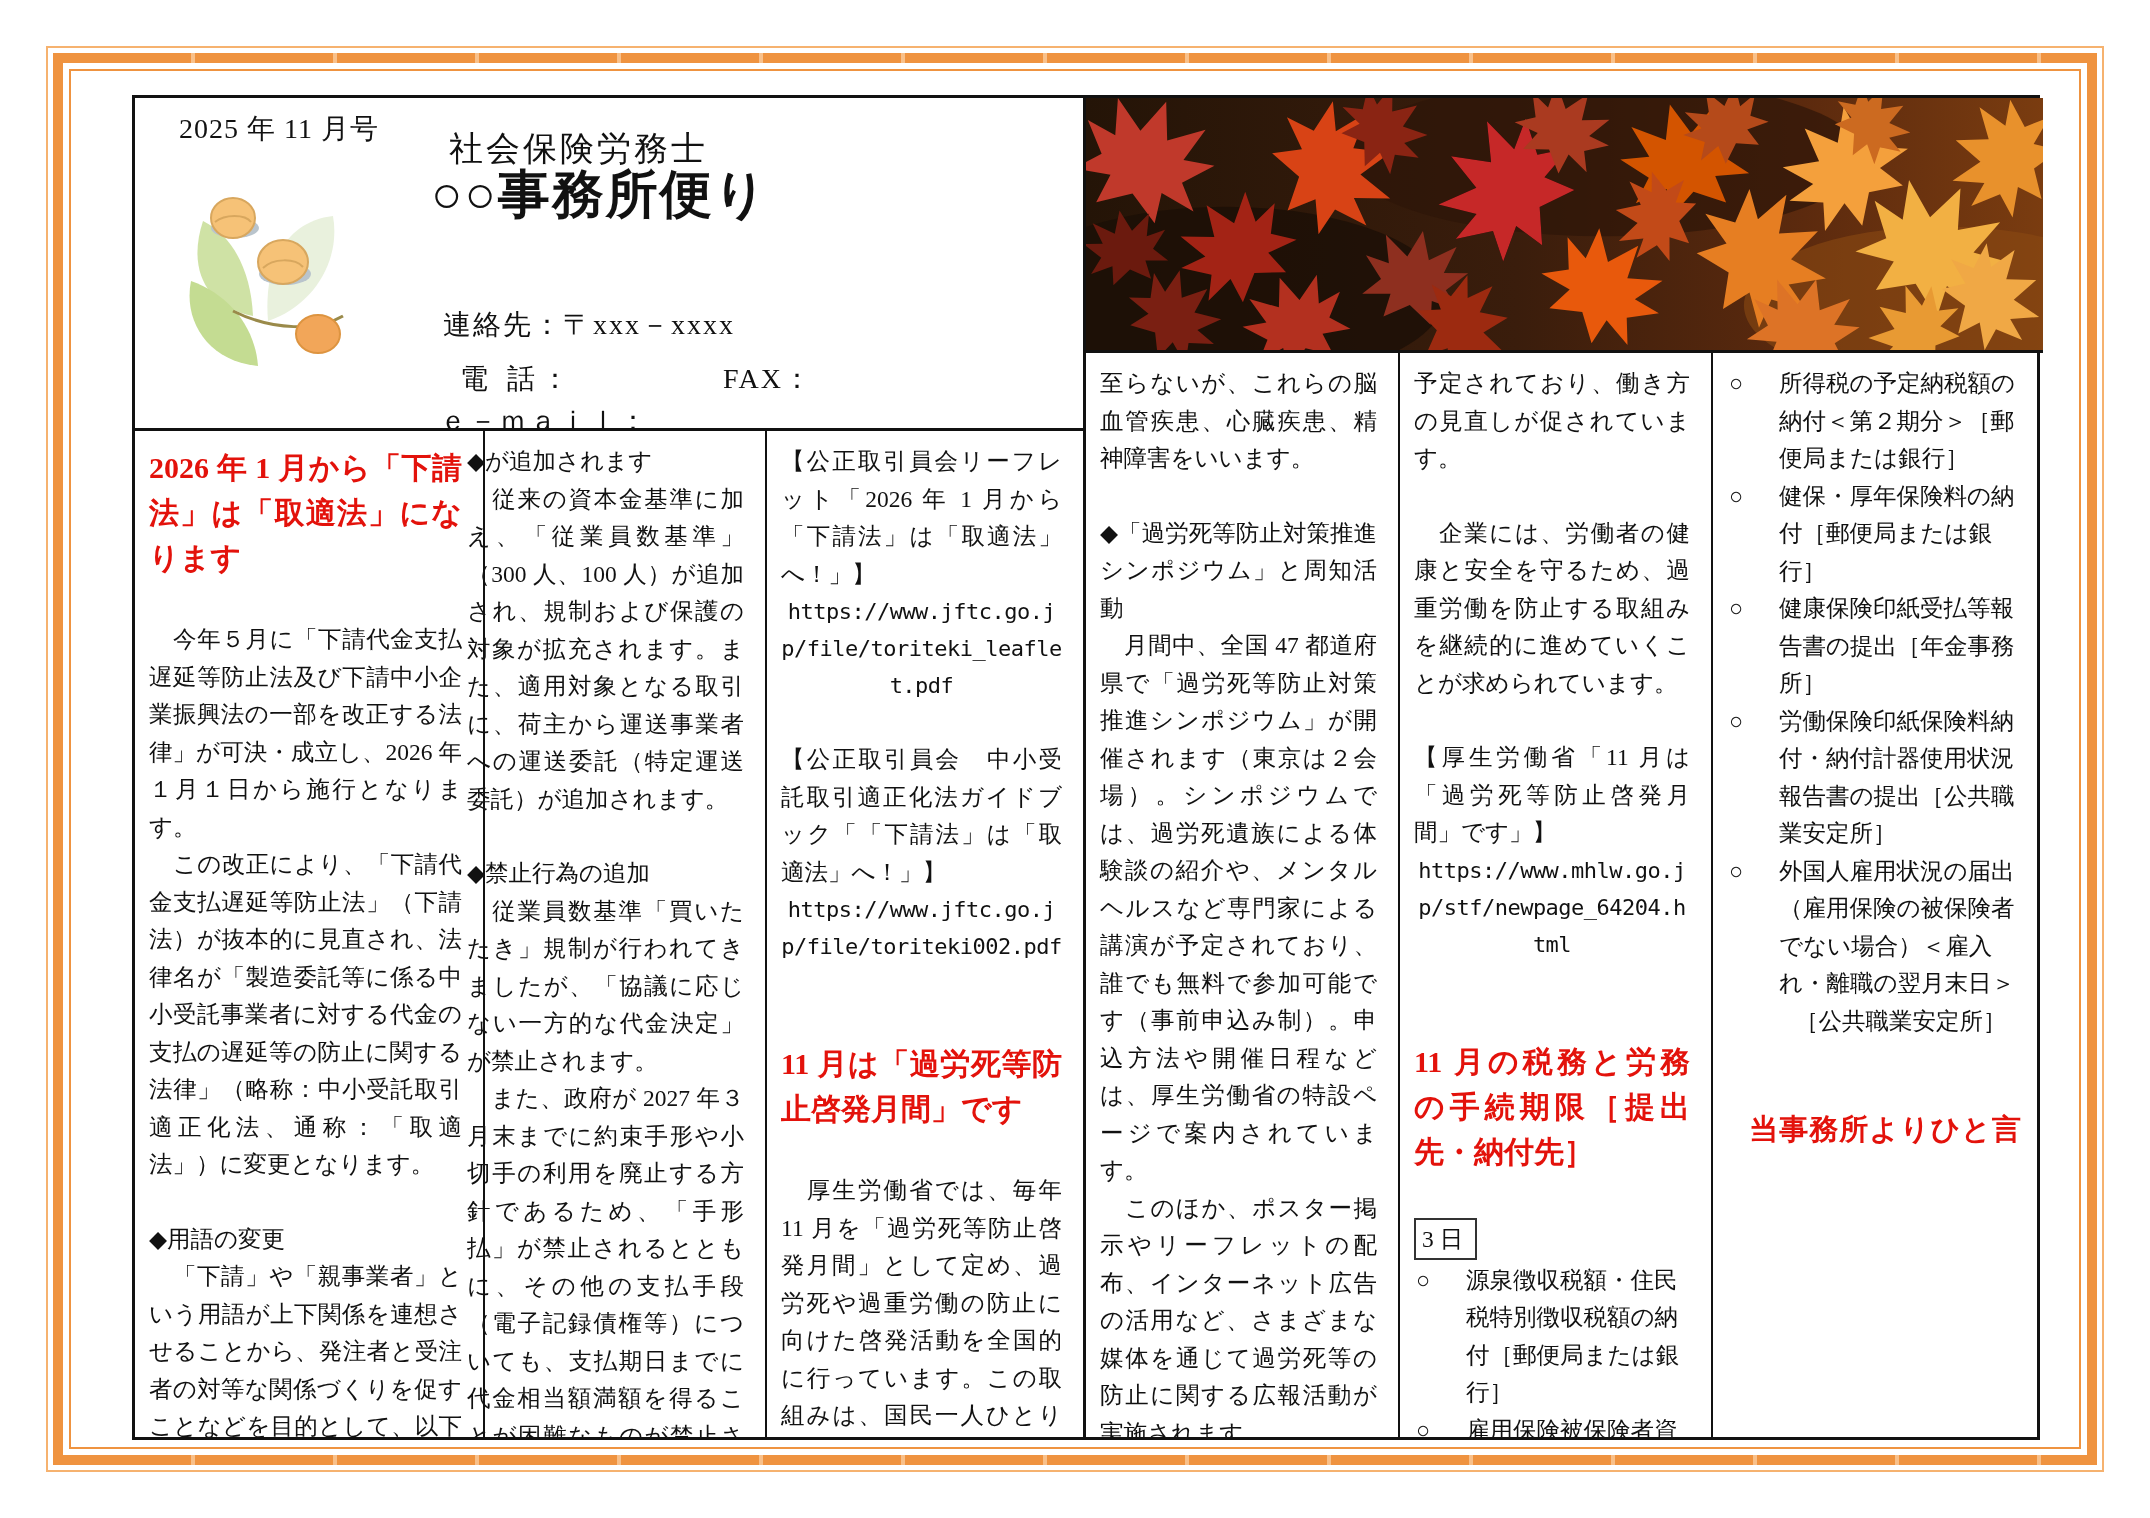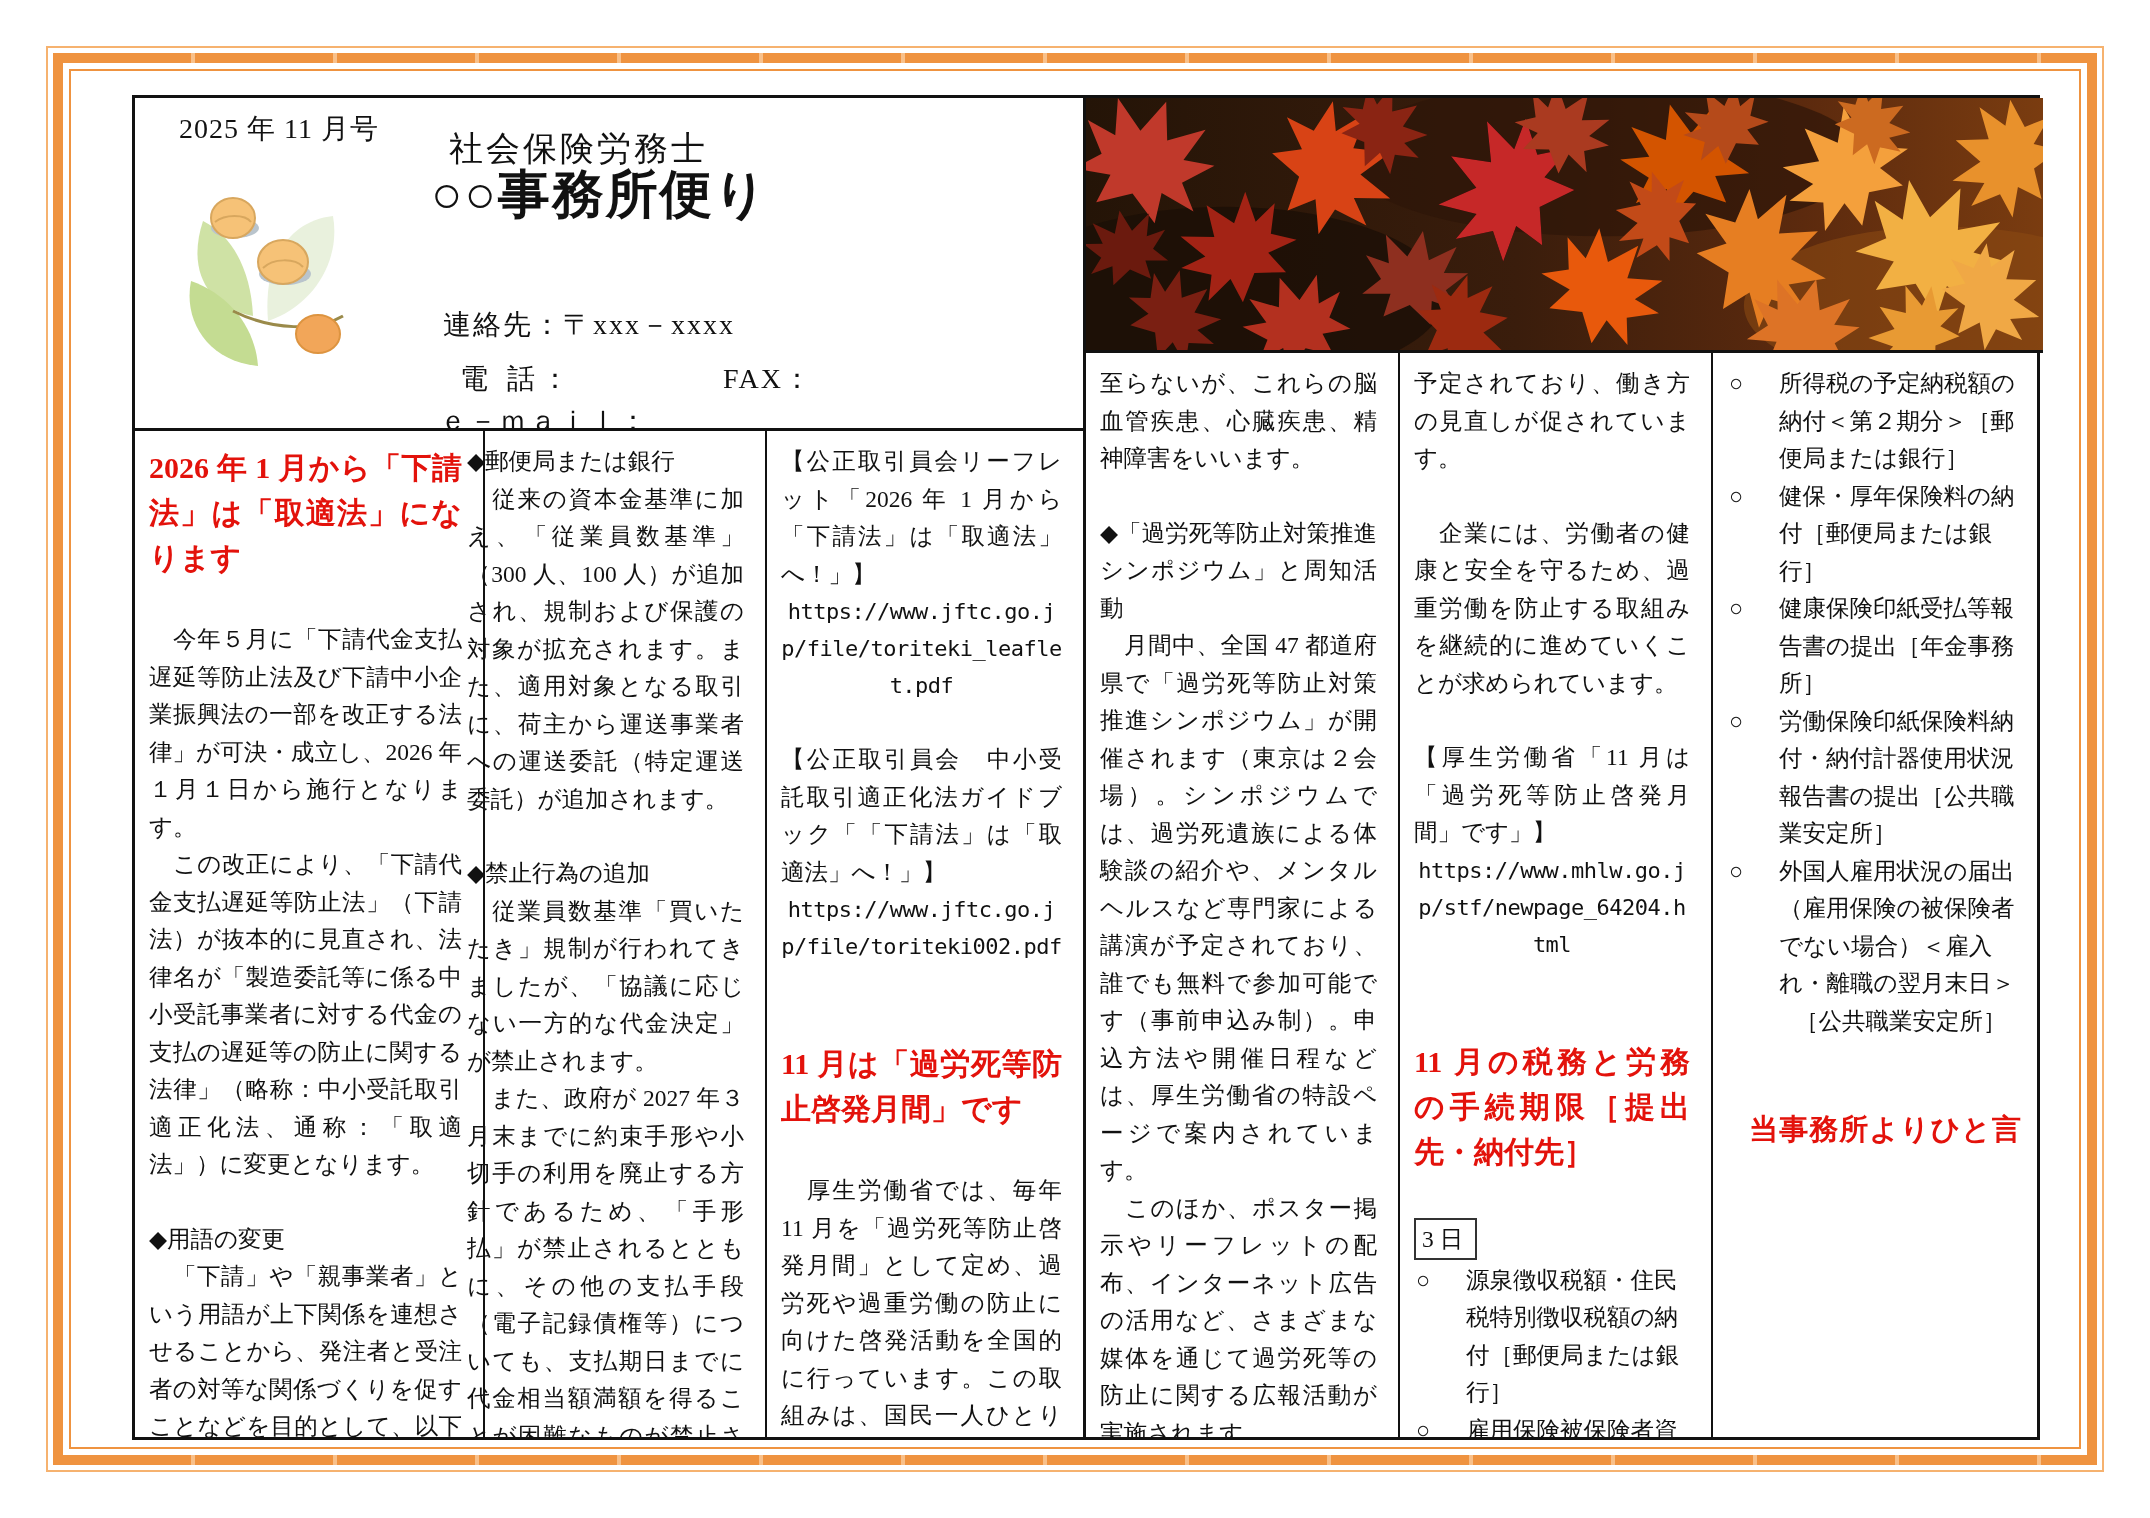--- a/index.html
+++ b/index.html
@@ -133,21 +133,21 @@
   <div class="col c1">
       <div class="blk b-h-red">2026 年 1 月から「下請法」は「取適法」になります</div>
       <div class="blk b-spacer"></div>
       <div class="blk b-para">　今年５月に「下請代金支払遅延等防止法及び下請中小企業振興法の一部を改正する法律」が可決・成立し、2026 年１月１日から施行となります。</div>
       <div class="blk b-para">　この改正により、「下請代金支払遅延等防止法」（下請法）が抜本的に見直され、法律名が「製造委託等に係る中小受託事業者に対する代金の支払の遅延等の防止に関する法律」（略称：中小受託取引適正化法、通称：「取適法」）に変更となります。</div>
       <div class="blk b-spacer"></div>
       <div class="blk b-para">◆用語の変更</div>
       <div class="blk b-para">　「下請」や「親事業者」という用語が上下関係を連想させることから、発注者と受注者の対等な関係づくりを促すことなどを目的として、以下の用語が変更となります。</div>
     </div>
   <div class="col c2">
-      <div class="blk b-para">◆郵便局または銀行</div>
+      <div class="blk b-para">◆が追加されます</div>
       <div class="blk b-para">　従来の資本金基準に加え、「従業員数基準」（300 人、100 人）が追加され、規制および保護の対象が拡充されます。また、適用対象となる取引に、荷主から運送事業者への運送委託（特定運送委託）が追加されます。</div>
       <div class="blk b-spacer"></div>
       <div class="blk b-para">◆禁止行為の追加</div>
       <div class="blk b-para">　従業員数基準「買いたたき」規制が行われてきましたが、「協議に応じない一方的な代金決定」が禁止されます。</div>
       <div class="blk b-para">　また、政府が 2027 年３月末までに約束手形や小切手の利用を廃止する方針であるため、「手形払」が禁止されるとともに、その他の支払手段（電子記録債権等）についても、支払期日までに代金相当額満額を得ることが困難なものが禁止されます。</div>
     </div>
   <div class="col c3">
       <div class="blk b-linkhead">【公正取引員会リーフレット「2026 年 1 月から「下請法」は「取適法」へ！」】</div>
       <div class="blk b-url">https://www.jftc.go.jp/file/toriteki_leaflet.pdf</div>
       <div class="blk b-spacer"></div>

